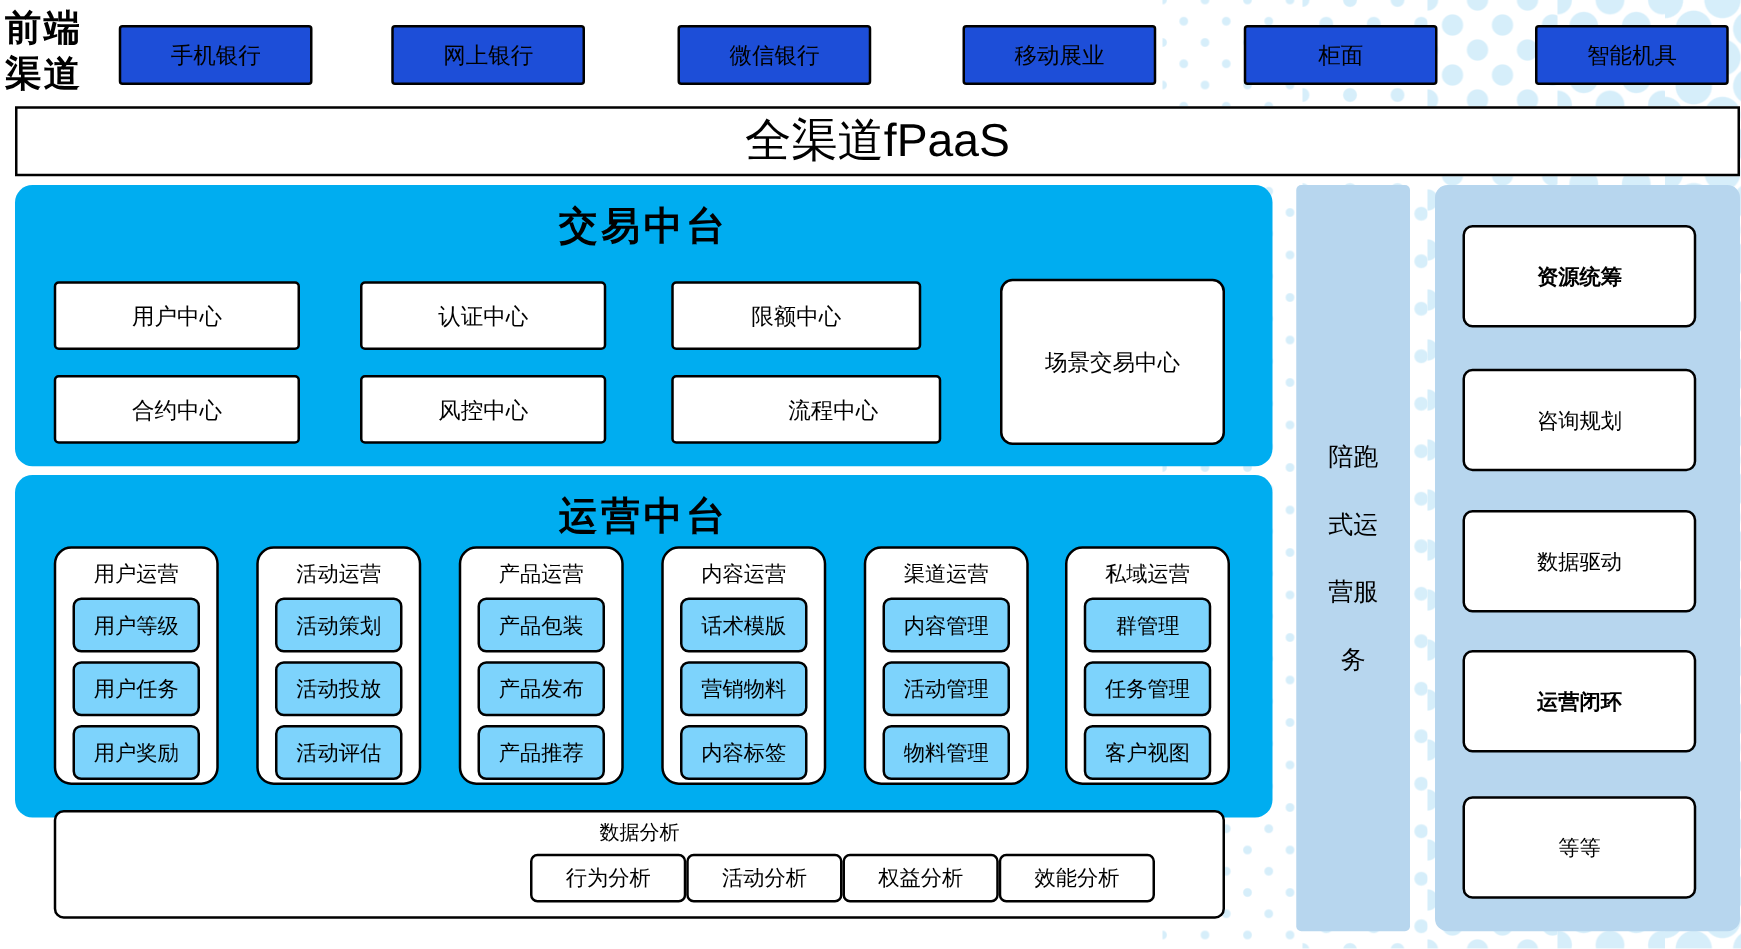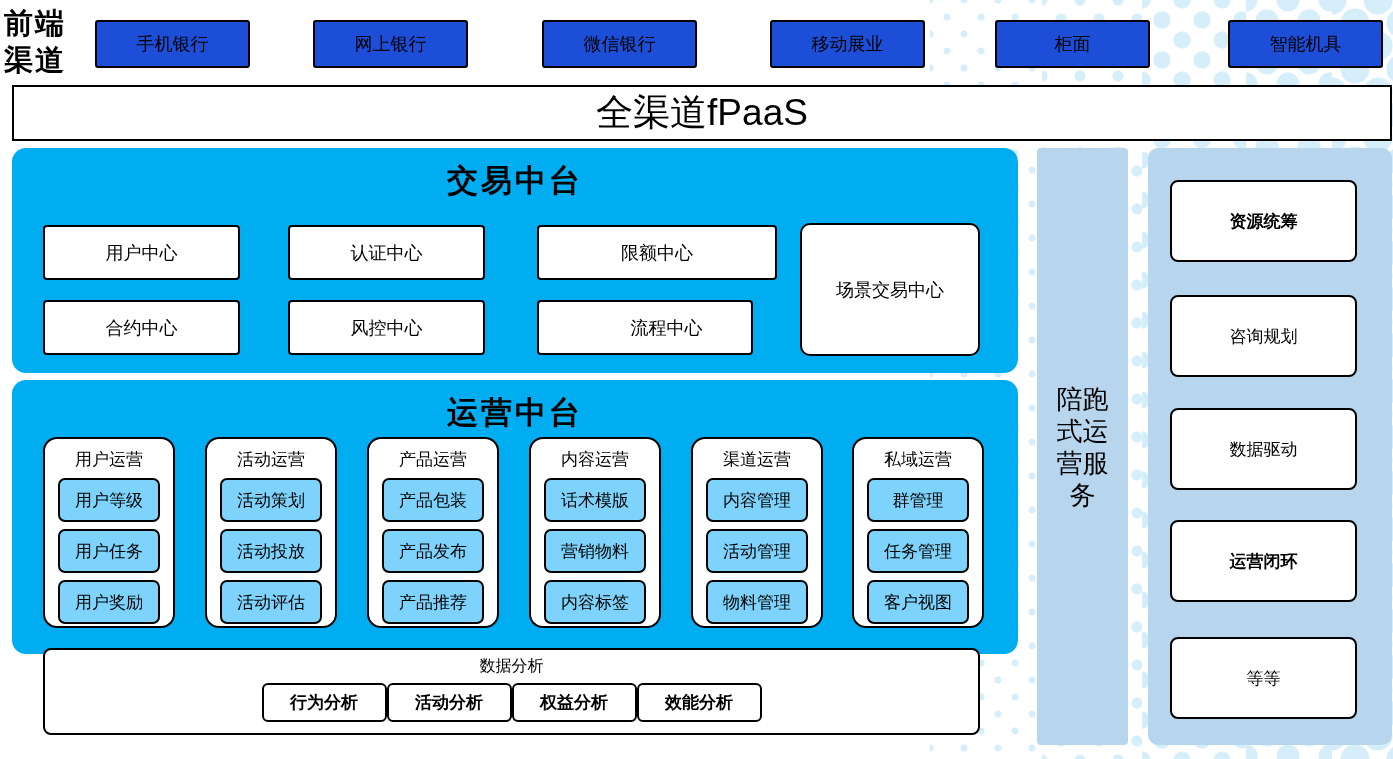--- a/index.html
+++ b/index.html
@@ -59,21 +59,21 @@
     font-family:"Liberation Serif","DejaVu Serif",serif;
     font-weight:bold; font-size:31px; letter-spacing:3px;
   }
   .tx-box {
     position:absolute; height:55px; width:197px;
     background:#fff; border:2px solid #000; border-radius:4px;
     display:flex; align-items:center; justify-content:center; font-size:18px;
   }
   #tx-r1-0 { left:31px;  top:77px; }
   #tx-r1-1 { left:276px; top:77px; }
-  #tx-r1-2 { left:525px; top:77px; width:240px; }
+  #tx-r1-2 { left:525px; top:77px; width:200px; }
   #tx-r2-0 { left:31px;  top:152px; }
   #tx-r2-1 { left:276px; top:152px; }
   #tx-r2-2 { left:525px; top:152px; width:216px;padding-left:43px; }
   #tx-tall {
     left:788px; top:75px; width:180px; height:133px; border-radius:10px;
   }
 
   
   #ops-section {
     left:12px; top:380px; width:1006px; height:274px;
@@ -94,36 +94,36 @@
   }
   .op-item:first-of-type { margin-top:9px; }
 
   #analysis {
     position:absolute; left:31px; top:268px; width:937px; height:87px;
     background:#fff; border:2px solid #000; border-radius:8px;
   }
   #analysis-header { text-align:center; margin-top:6px; font-size:16px; }
   #analysis-row {
     margin-top:6px; padding:0 54px;
-    display:flex; justify-content:center;font-weight:bold;
+    display:flex; justify-content:flex-end;
   }
   .analysis-box {
     width:125px; height:39px;
     background:#fff; border:2px solid #000; border-radius:6px;
     display:flex; align-items:center; justify-content:center; font-size:17px;
   }
 
   
   #companion-bar {
     left:1037px; top:148px; width:91px; height:597px;
     background:#B7D6EE; border-radius:4px;
     display:flex; align-items:center; justify-content:center;
   }
   #companion-text {
-    width:58px; font-size:26px; line-height:32px; font-weight:500;
+    width:58px; font-size:20px; line-height:54px; font-weight:500;
     text-align:center; word-break:break-all;
   }
   #services-panel {
     left:1148px; top:148px; width:244px; height:597px;
     background:#B7D6EE; border-radius:10px;
   }
   .service-box {
     position:absolute; left:22px; width:187px; height:82px;
     background:#fff; border:2px solid #000; border-radius:8px;
     display:flex; align-items:center; justify-content:center; font-size:17px;

